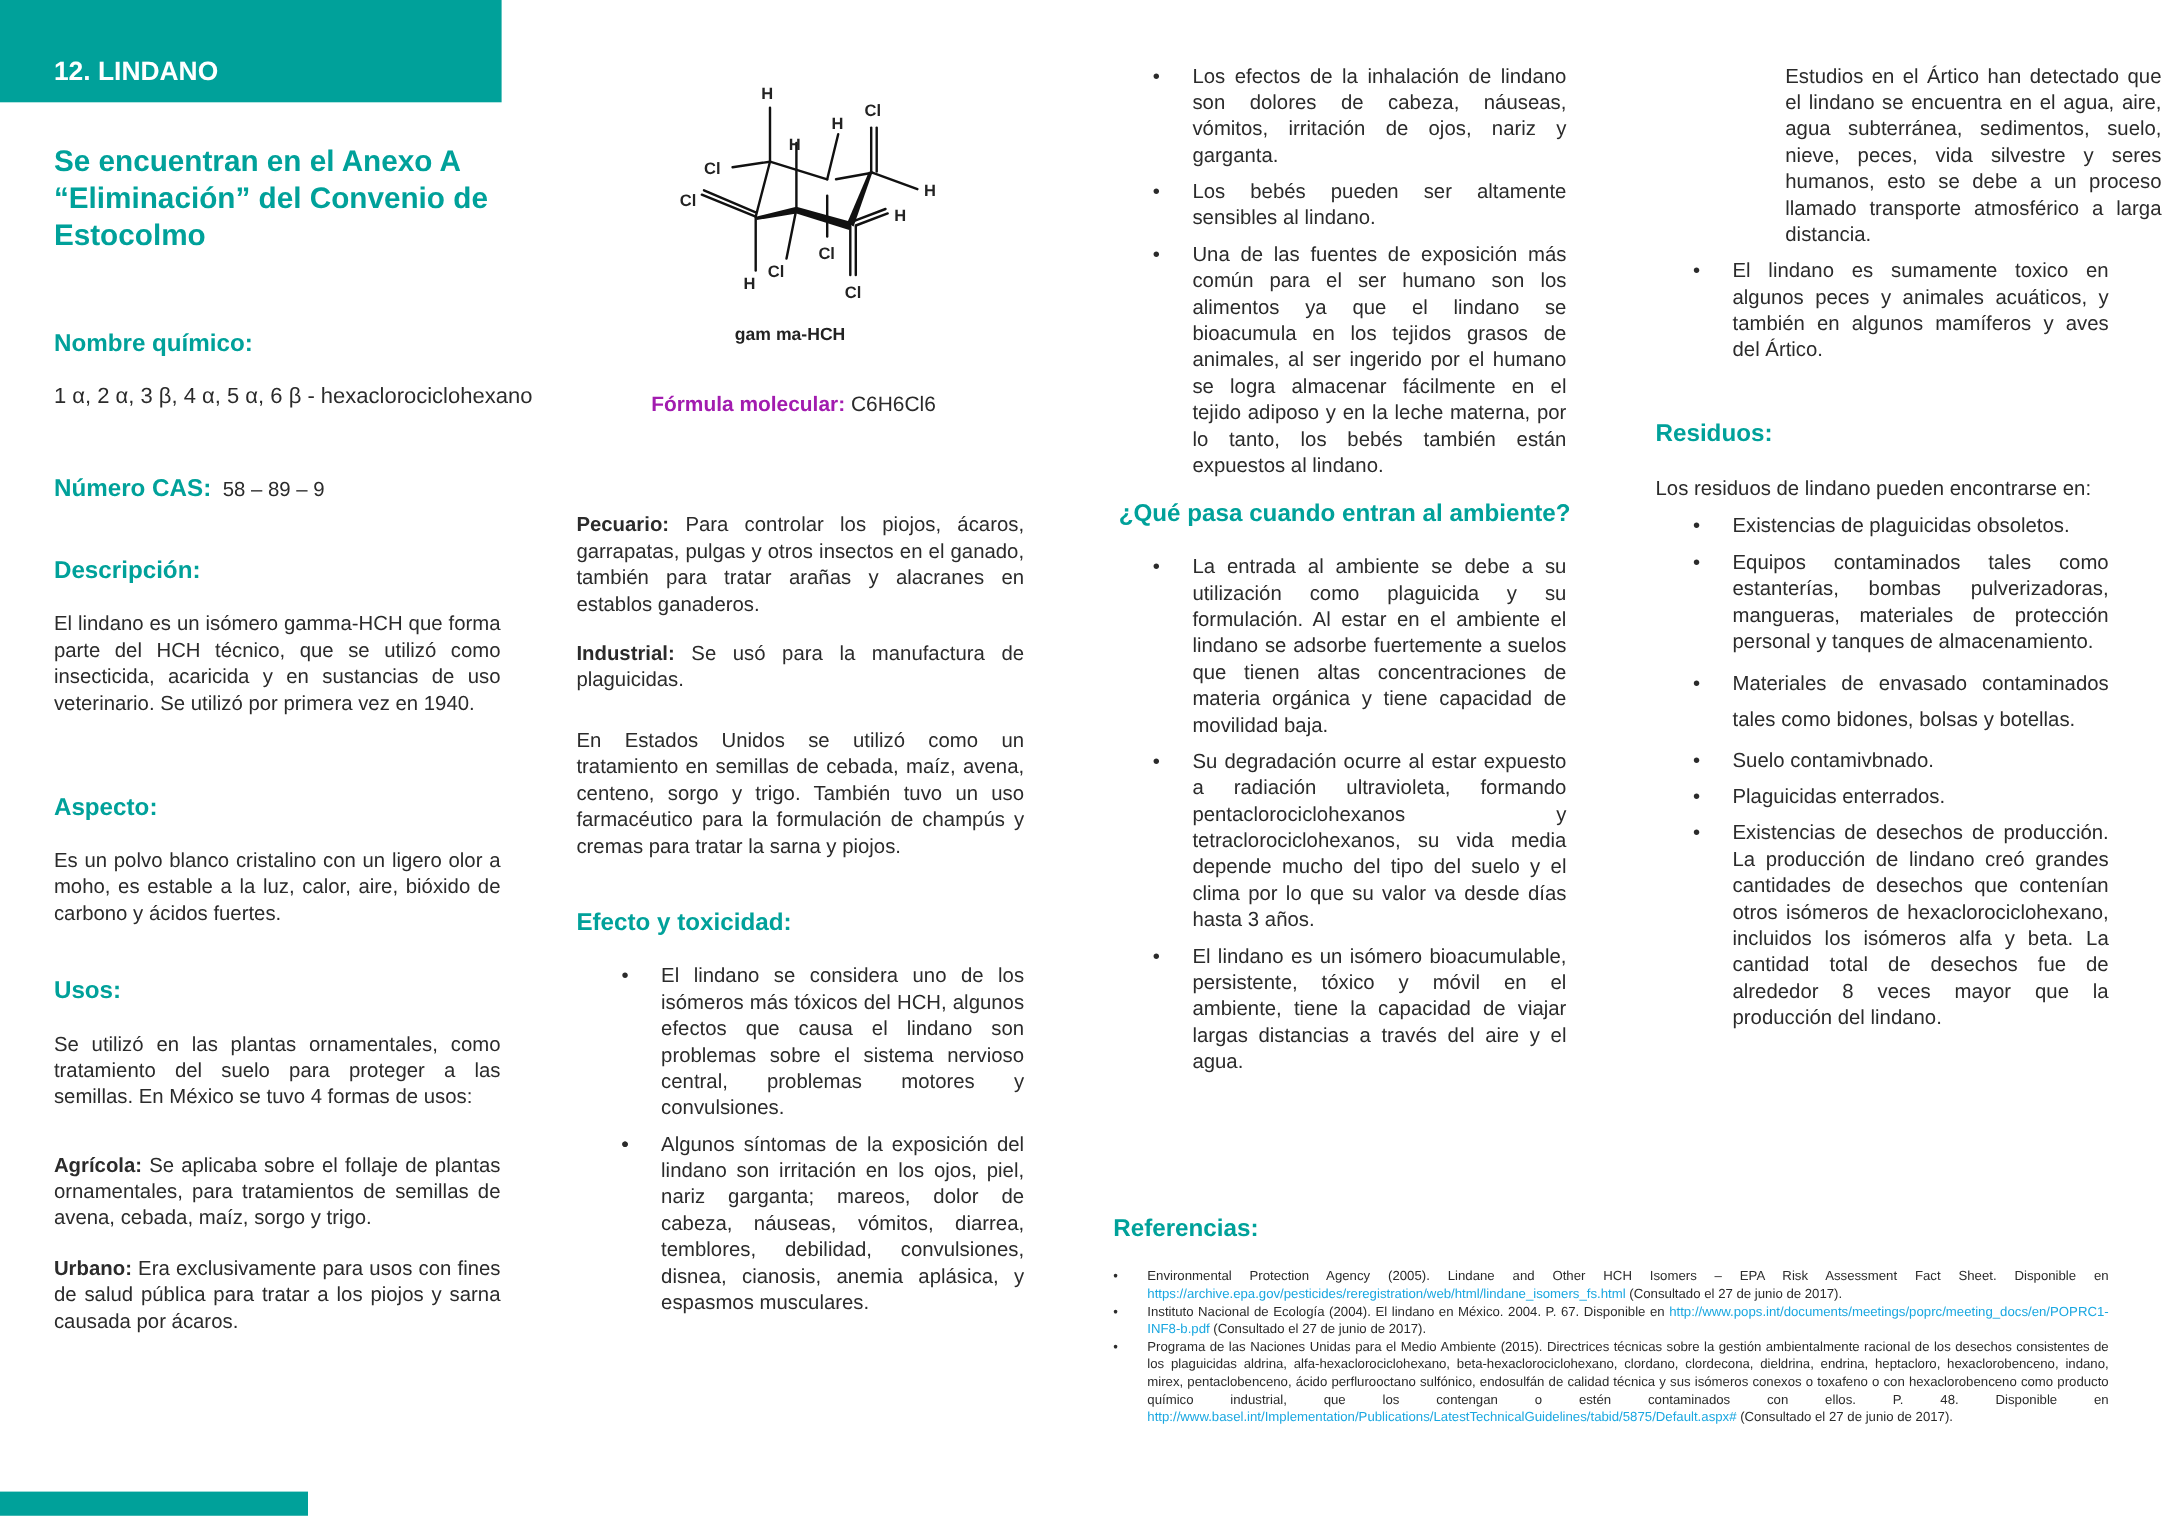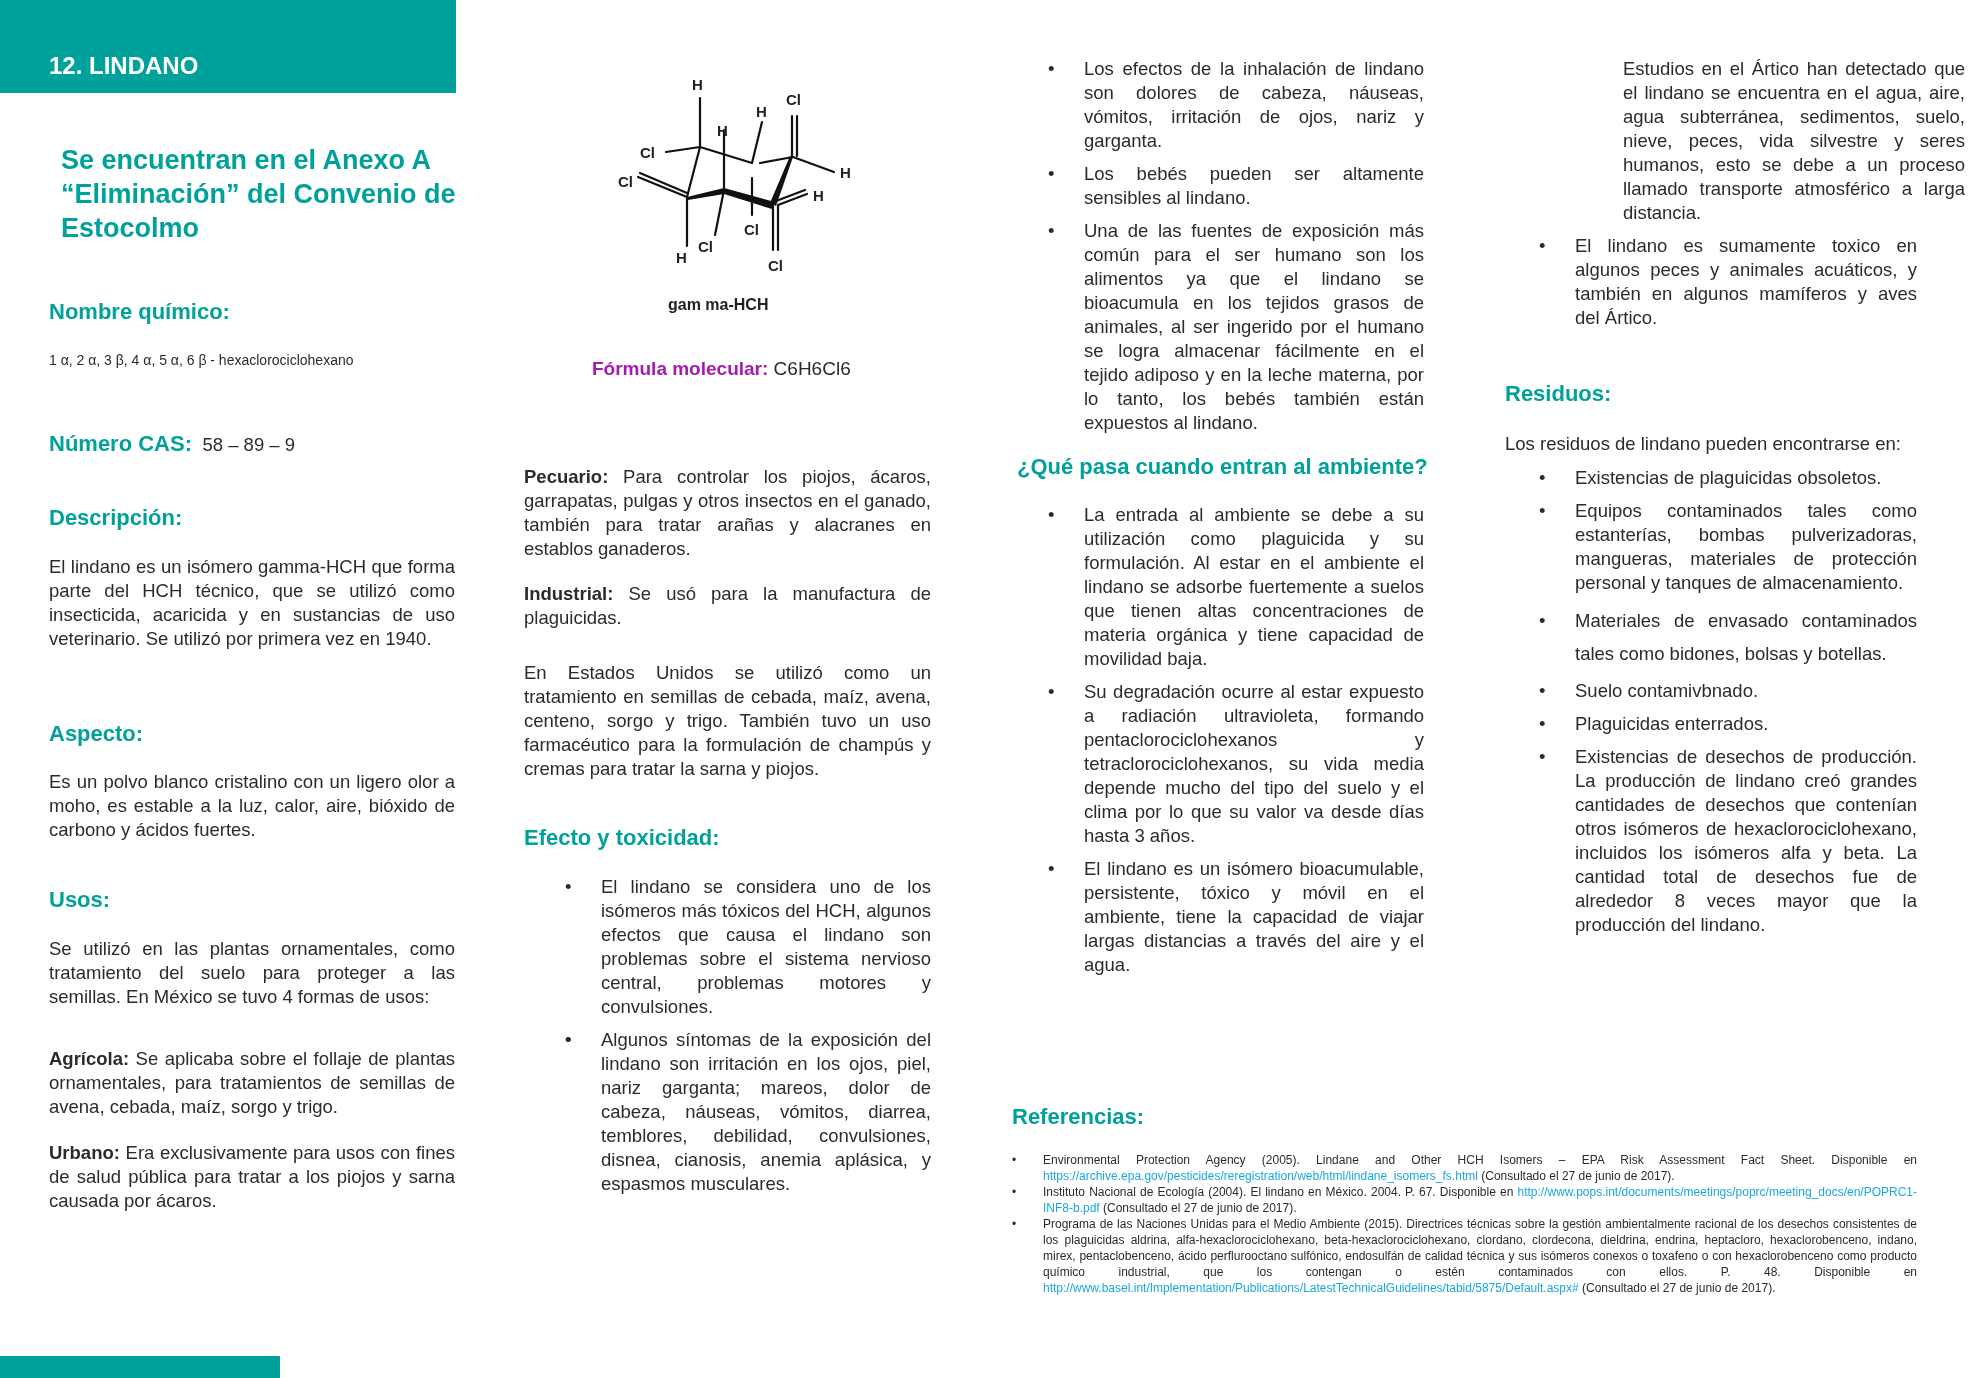--- a/index.html
+++ b/index.html
@@ -28,24 +28,24 @@
 </head>
 <body>
 
 <div class="abs banner top-banner">
   <span>12. LINDANO</span>
 </div>
 <div class="abs banner bottom-banner">
   <span>PLAGUICIDAS</span>
 </div>
 
-<div class="abs h-main" style="left:49px; top:143px; width:400px;margin-left:12px;">Se encuentran en el Anexo A “Eliminación” del Convenio de Estocolmo</div>
+<div class="abs h-main" style="left:49px; top:129px; width:400px;">Se encuentran en el Anexo A “Eliminación” del Convenio de Estocolmo</div>
 
 <div class="abs h" style="left:49px; top:298px;">Nombre químico:</div>
-<div class="abs p" style="left:49px; top:348px; font-size:14px; white-space:nowrap;">1 α, 2 α, 3 β, 4 α, 5 α, 6 β - hexaclorociclohexano</div>
+<div class="abs p" style="left:49px; top:348px; font-size:20px; white-space:nowrap;">1 α, 2 α, 3 β, 4 α, 5 α, 6 β - hexaclorociclohexano</div>
 
 <div class="abs" style="left:49px; top:430px; white-space:nowrap;">
   <span class="h">Número CAS:</span>
   <span class="p" style="margin-left:6px;">58 – 89 – 9</span>
 </div>
 
 <div class="abs h" style="left:49px; top:504px;">Descripción:</div>
 <div class="abs p" style="left:49px; top:555px; width:406px;">El lindano es un isómero gamma-HCH que forma parte del HCH técnico, que se utilizó como insecticida, acaricida y en sustancias de uso veterinario. Se utilizó por primera vez en 1940.</div>
 
 <div class="abs h" style="left:49px; top:720px;">Aspecto:</div>

